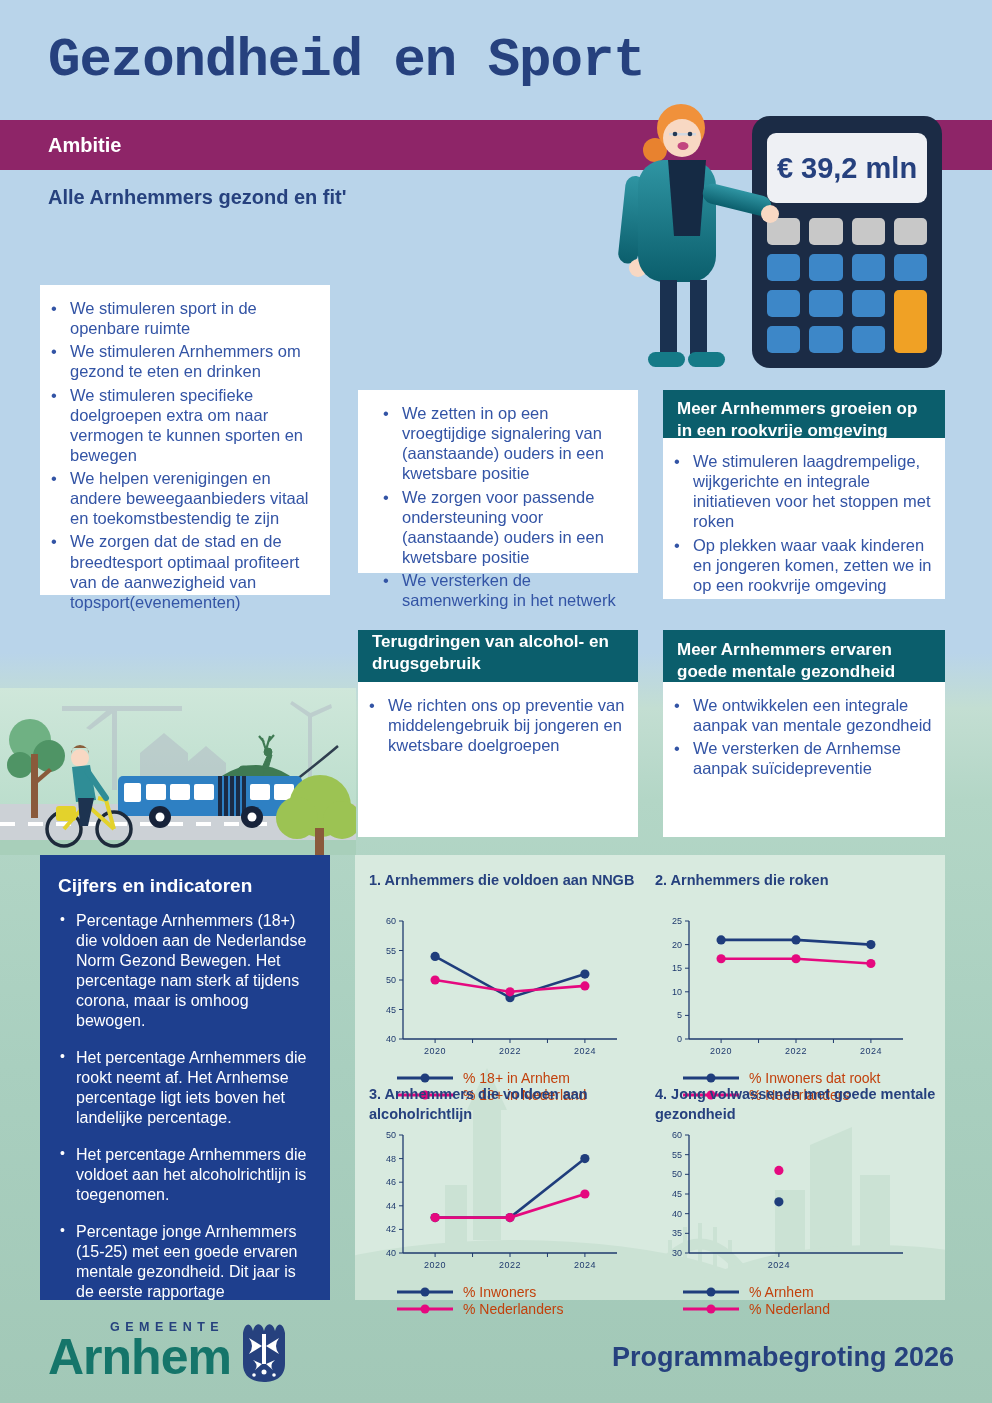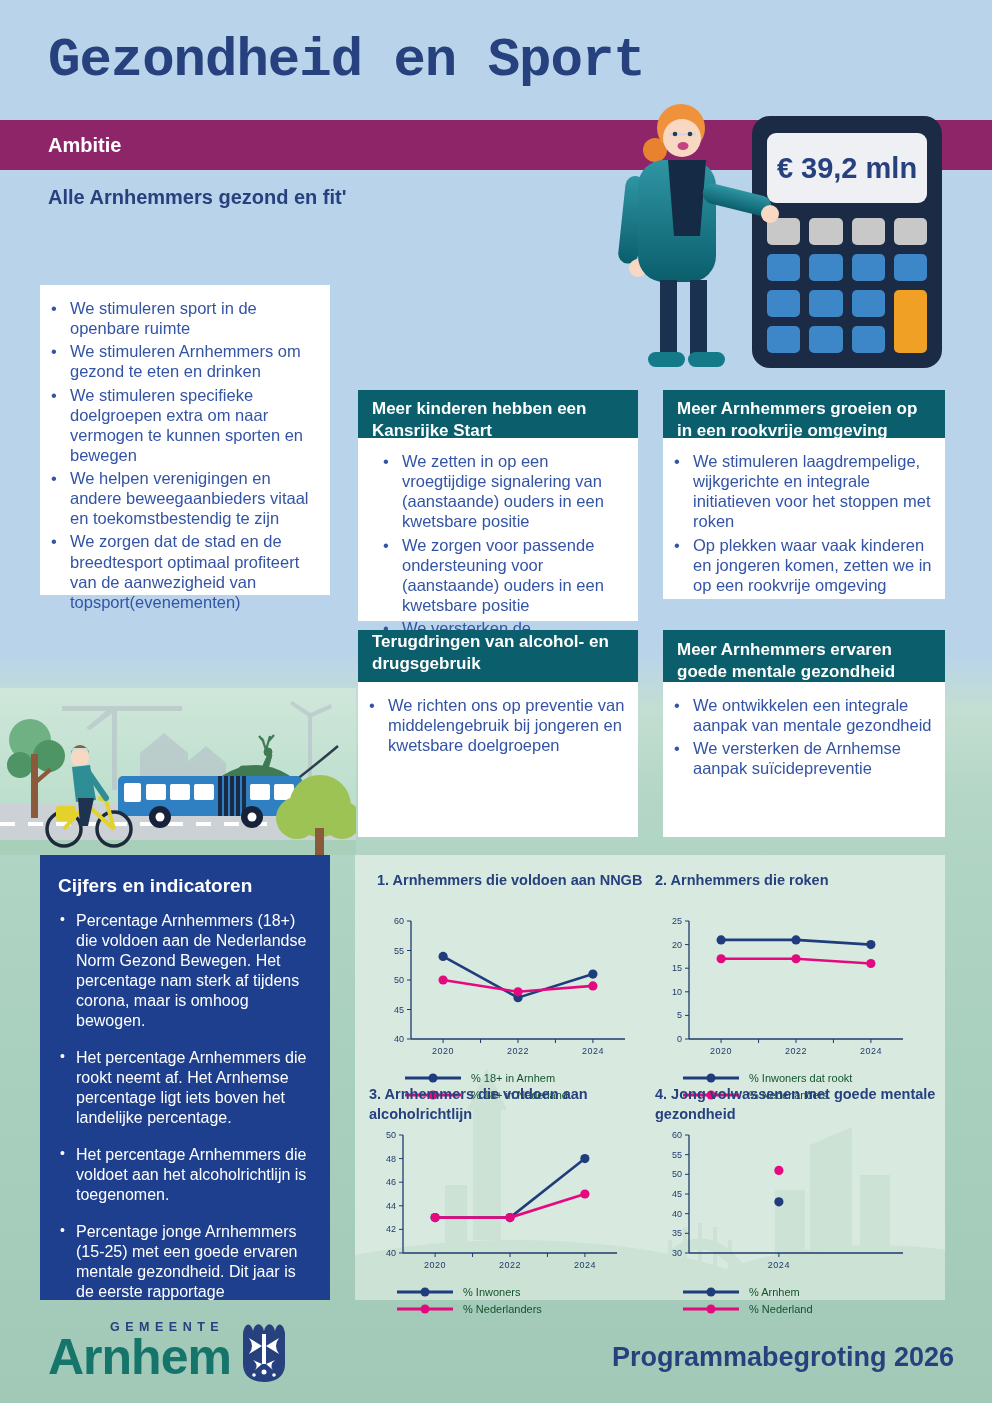--- a/index.html
+++ b/index.html
@@ -50,26 +50,26 @@
   
   .indicators{position:absolute;left:40px;top:855px;width:290px;height:445px;background:#1e3f8e;color:#fff;box-sizing:border-box;padding:20px 18px;}
   .indicators h2{margin:0 0 14px;font-size:19px;font-weight:bold;}
   ul.ilist{list-style:none;margin:0;padding:0;font-size:16px;line-height:1.25;}
   ul.ilist li{position:relative;padding-left:18px;margin-bottom:17px;}
   ul.ilist li::before{content:"•";position:absolute;left:2px;font-size:14px;}
   
   .charts-panel{position:absolute;left:355px;top:855px;width:590px;height:445px;background:#d8eadf;}
   .charts-panel .skyline{position:absolute;left:0;top:0;}
   .cell{position:absolute;width:282px;}
-  #cell-0{left:22px;top:16px;} #cell-1{left:300px;top:16px;}
+  #cell-0{left:14px;top:16px;} #cell-1{left:300px;top:16px;}
   #cell-2{left:14px;top:230px;} #cell-3{left:300px;top:230px;}
   .cell h3{margin:0 0 2px;font-size:14.5px;line-height:1.35;font-weight:bold;color:#26417e;min-height:40px;}
   .legend{margin:0 0 0 26px;}
   .lrow{display:flex;align-items:center;gap:8px;height:17px;}
-  .lrow span{font-size:11px;color:#14532d;}
+  .lrow span{font-size:14px;color:#c2410c;}
   
   .logo{position:absolute;left:48px;top:1320px;display:flex;align-items:flex-start;gap:10px;}
   .logo-text .gemeente{display:block;margin-left:62px;font-size:12.5px;font-weight:bold;letter-spacing:5.5px;color:#26417e;}
   .logo-text .arnhem{display:block;font-size:50px;font-weight:bold;color:#15756a;letter-spacing:-1px;line-height:0.95;}
   .footer-right{position:absolute;right:38px;top:1342px;font-size:27px;font-weight:bold;color:#26417e;}
 </style>
 </head>
 <body>
 
 <div class="page">
@@ -135,21 +135,20 @@
       <li>We stimuleren sport in de openbare ruimte</li>
       <li>We stimuleren Arnhemmers om gezond te eten en drinken</li>
       <li>We stimuleren specifieke doelgroepen extra om naar vermogen te kunnen sporten en bewegen</li>
       <li>We helpen verenigingen en andere beweegaanbieders vitaal en toekomstbestendig te zijn</li>
       <li>We zorgen dat de stad en de breedtesport optimaal profiteert van de aanwezigheid van topsport(evenementen)</li>
     </ul>
       </div>
   </div>
 
   <div class="gbox" id="gbox-mid1">
-    <div class="ghead">Meer kinderen hebben een Kansrijke Start</div>
     <div class="gbody">
         <ul class="blist">
       <li>We zetten in op een vroegtijdige signalering van (aanstaande) ouders in een kwetsbare positie</li>
       <li>We zorgen voor passende ondersteuning voor (aanstaande) ouders in een kwetsbare positie</li>
       <li>We versterken de samenwerking in het netwerk</li>
     </ul>
       </div>
   </div>
 
   <div class="gbox" id="gbox-right1">

